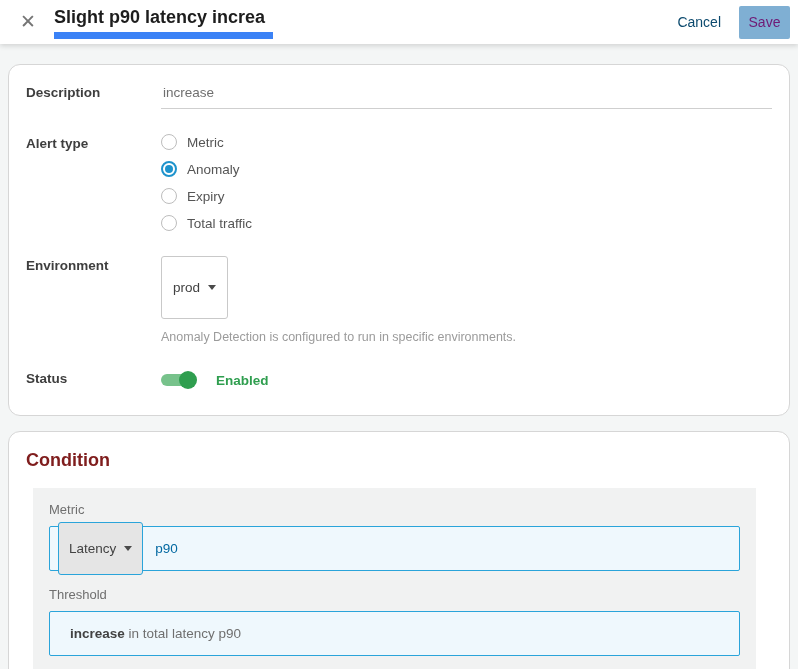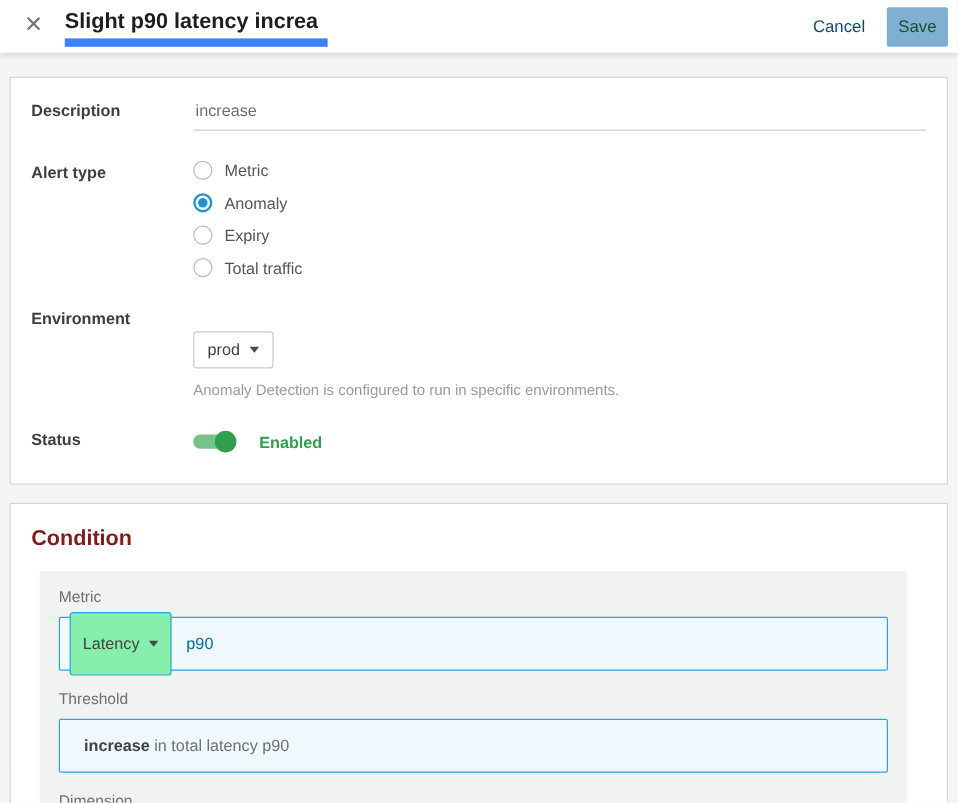--- a/index.html
+++ b/index.html
@@ -43,36 +43,36 @@
   }
   .header-spacer { flex: 1; }
   .cancel-link {
     color: #0c4a6e;
     font-size: 14px;
     cursor: pointer;
     margin-right: 18px;
   }
   .save-btn {
     background: #7fafd3;
-    color: #14532d;
+    color: #701a75;
     font-size: 14px;
     border: none;
     border-radius: 2px;
     width: 51px;
     height: 33px;
     cursor: pointer;
     font-family: "Liberation Sans", sans-serif;
   }
 
   
   .page { padding: 20px 8px 0 8px; }
   .card {
     background: #ffffff;
     border: 1px solid #d6d6d6;
-    border-radius: 1px;
+    border-radius: 12px;
     padding: 18px 17px 26px 17px;
   }
   .card + .card { margin-top: 15px; }
   .card.condition-card { padding-bottom: 0; height: 400px; }
 
   
   .form-row { display: flex; align-items: flex-start; }
   .form-row + .form-row { margin-top: 25px; }
   .row-label {
     flex: 0 0 135px;
@@ -115,25 +115,24 @@
   }
   .radio-label { margin-left: 10px; font-size: 13.5px; color: #555; }
 
   
   .dd-btn {
     display: inline-flex;
     align-items: center;
     background: #fff;
     border: 1px solid #c9c9c9;
     border-radius: 3px;
-    padding: 7px 11px;
+    padding: 23px 11px;
     font-size: 13.5px;
     color: #424242;
     cursor: pointer;
-    margin-top: 20px;
   }
   .caret {
     display: inline-block;
     width: 0; height: 0;
     border-left: 4.5px solid transparent;
     border-right: 4.5px solid transparent;
     border-top: 5px solid #4a4a4a;
     margin-left: 8px;
   }
   .helper-text {
@@ -197,21 +196,21 @@
     border-radius: 2px;
     height: 45px;
     display: flex;
     align-items: center;
     padding: 0 8px;
   }
   .blue-dd {
     display: inline-flex;
     align-items: center;
     justify-content: flex-start;
-    background: #86efac;
+    background: #e5e5e5;
     border: 1px solid #2aa4da;
     border-radius: 3px;
     padding: 18px 10px;
     font-size: 13.5px;
     color: #424242;
     cursor: pointer;
     min-width: 81px;
   }
   .row-text { margin-left: 12px; font-size: 13.5px; color: #6f6f6f; }
   .row-text b { color: #424242; }

